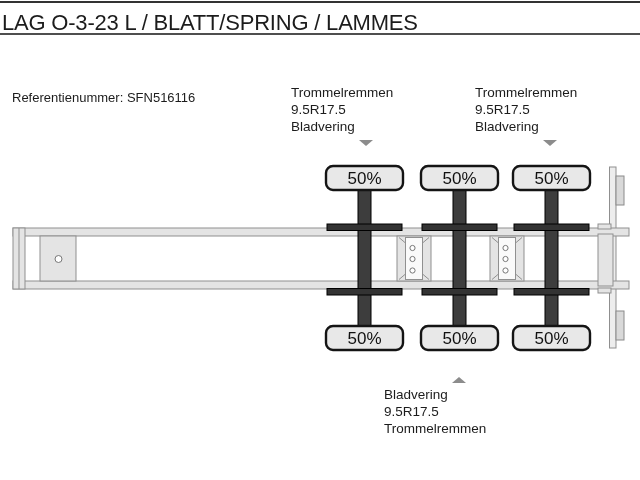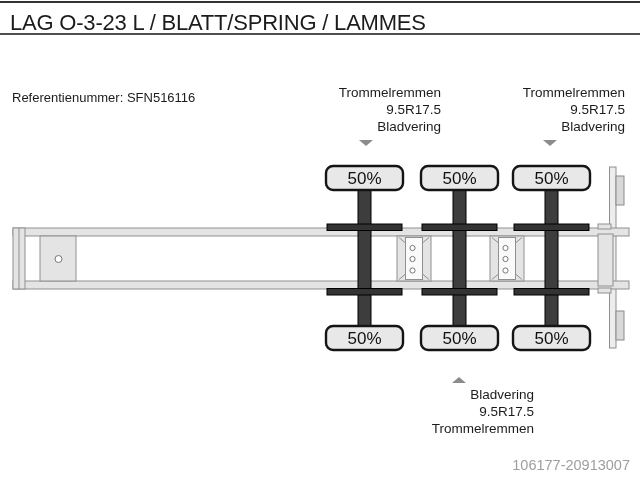--- a/index.html
+++ b/index.html
@@ -3,25 +3,25 @@
 <meta charset="utf-8">
 <style>
   html,body{margin:0;padding:0;background:#fff;}
   #screen{
     position:relative;width:640px;height:480px;background:#ffffff;
     overflow:hidden;font-family:"Liberation Sans",sans-serif;color:#1b1b1b;
   }
   .abs{position:absolute;}
   
   .top-rule{left:0;top:1px;width:640px;height:1.5px;background:#333;}
-  .page-title{left:10px;top:10px;font-size:22px;letter-spacing:-0.2px;color:#1c1c1c;white-space:nowrap;}
+  .page-title{left:2px;top:10px;font-size:22px;letter-spacing:-0.2px;color:#1c1c1c;white-space:nowrap;}
   .title-rule{left:0;top:33px;width:640px;height:2px;background:#4f4f4f;}
   .ref-line{left:12px;top:42px;font-size:13px;color:#1c1c1c;white-space:nowrap;margin-top:48px;}
   
-  .spec{width:150px;text-align:right;font-size:13.5px;line-height:17px;color:#1c1c1c;}
+  .spec{width:150px;text-align:left;font-size:13.5px;line-height:17px;color:#1c1c1c;}
   .spec-top-1{left:291px;top:84px;}
   .spec-top-2{left:475px;top:84px;}
   .spec-bottom{left:384px;top:377px;}
   .arrow-down{width:0;height:0;margin:5px auto 0 auto;
     border-left:7px solid transparent;border-right:7px solid transparent;
     border-top:6px solid #8c8c8c;}
   .arrow-up{width:0;height:0;margin:0 auto 3px auto;
     border-left:7px solid transparent;border-right:7px solid transparent;
     border-bottom:6px solid #8c8c8c;}
   
@@ -144,15 +144,14 @@
     </g>
   </svg>
 
   <div class="abs spec spec-bottom">
     <div class="arrow-up"></div>
     <div>Bladvering</div>
     <div>9.5R17.5</div>
     <div>Trommelremmen</div>
   </div>
 
-  <div class="abs listing-id">106177-20913007</div>
 
 </div>
 
 </body></html>

